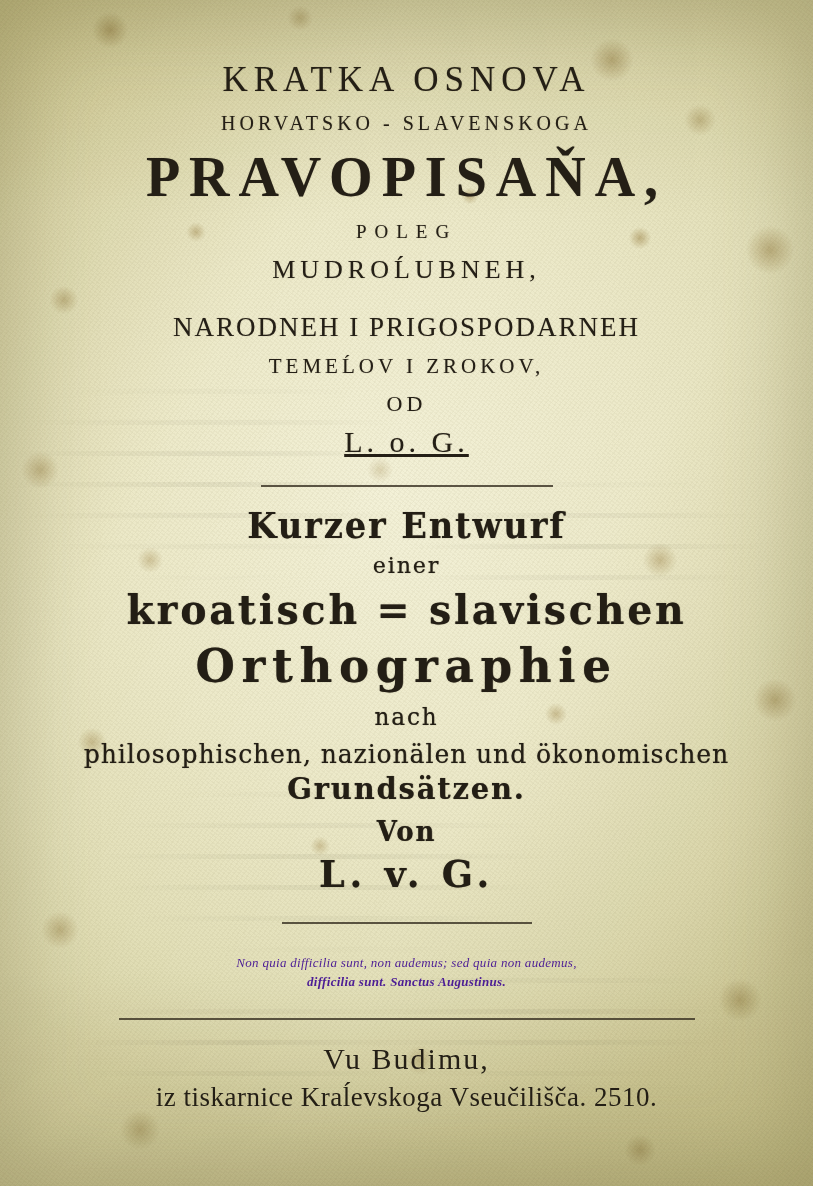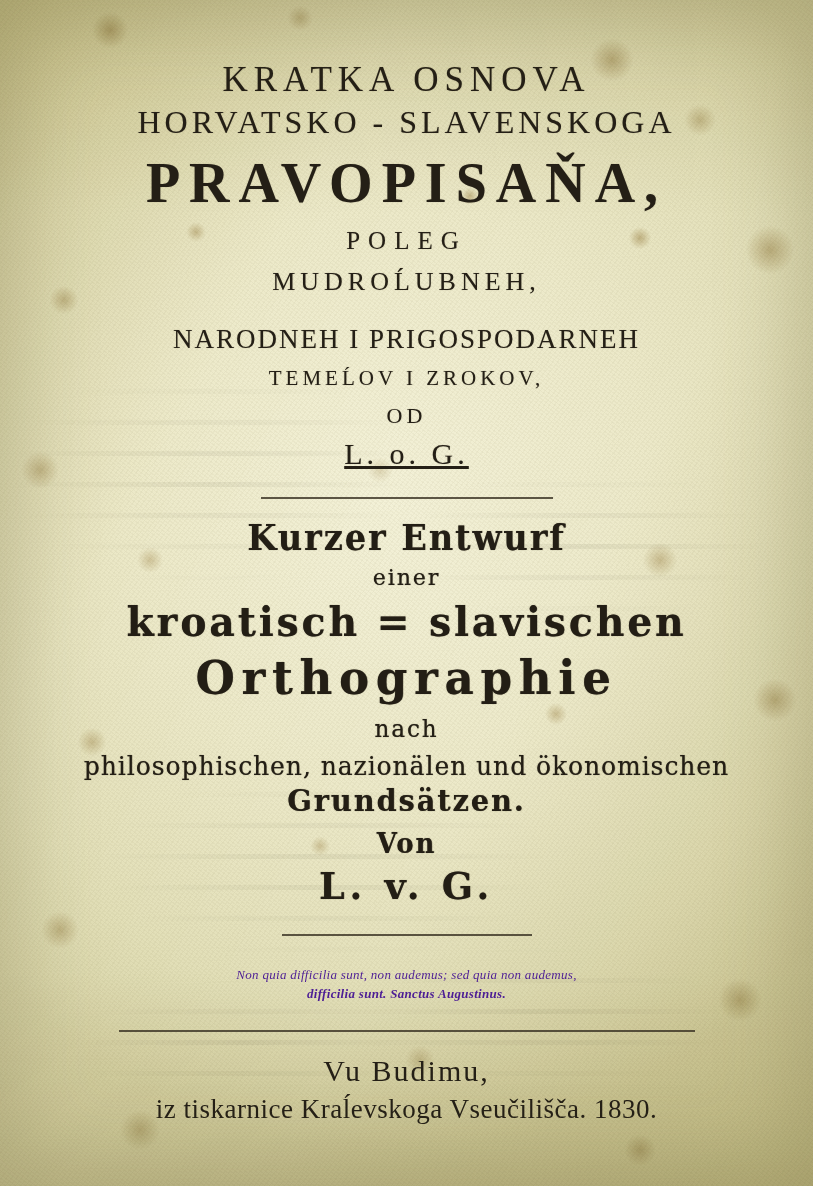--- a/index.html
+++ b/index.html
@@ -114,29 +114,29 @@
     box-sizing: border-box;
   }
 
   .roman {
     font-family: "Liberation Serif", serif;
     color: #241f16;
     text-shadow: 0 0 1px rgba(60,50,30,0.35);
   }
 
   .l1 { font-size: 35px; letter-spacing: 6px; margin-top: 52px; font-weight: 400; }
-  .l2 { font-size: 32px; letter-spacing: 4px; margin-top: 4px; }
+  .l2 { font-size: 20px; letter-spacing: 4px; margin-top: 12px; }
   .l3 {
     font-size: 56px;
     letter-spacing: 9px;
     margin-top: 10px;
     font-weight: 700;
     position: relative;
   }
-  .l4 { font-size: 25px; letter-spacing: 8px; margin-top: 12px; }
+  .l4 { font-size: 19px; letter-spacing: 8px; margin-top: 12px; }
   .l5 { font-size: 26px; letter-spacing: 5px; margin-top: 12px; }
   .l6 { font-size: 27px; letter-spacing: 2px; margin-top: 27px; }
   .l7 { font-size: 21px; letter-spacing: 4px; margin-top: 11px; }
   .l8 { font-size: 22px; letter-spacing: 4px; margin-top: 12px; }
   .l9 { font-size: 30px; letter-spacing: 4px; margin-top: 8px; font-weight: 400; text-decoration: underline; }
 
   .rule {
     height: 0;
     border-top: 2px solid #3a3325;
     margin: 0 auto;
@@ -226,18 +226,18 @@
     <div class="rule r2"></div>
 
     <div class="motto">
       <span>Non quia difficilia sunt, non audemus; sed quia non audemus,</span>
       <span class="ln2">difficilia sunt. Sanctus Augustinus.</span>
     </div>
 
     <div class="rule r3"></div>
 
     <div class="imprint1">Vu Budimu,</div>
-    <div class="imprint2">iz tiskarnice Kraĺevskoga Vseučilišča. 1830.</div>
+    <div class="imprint2">iz tiskarnice Kraĺevskoga Vseučilišča. 2510.</div>
 
   </div>
 
   <div class="vignette"></div>
 </div>
 
 </body></html>

